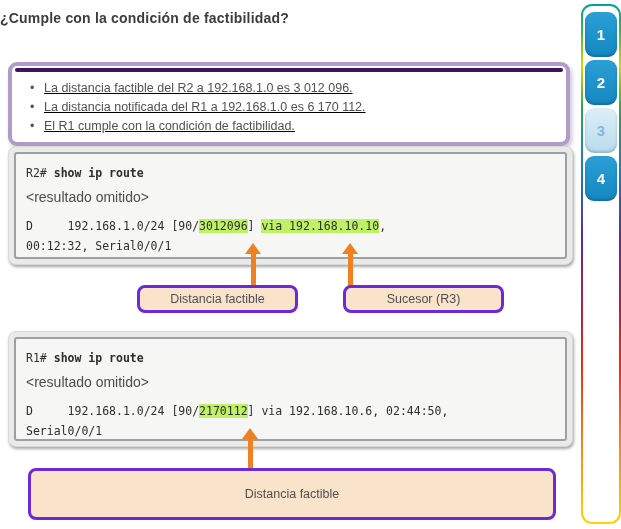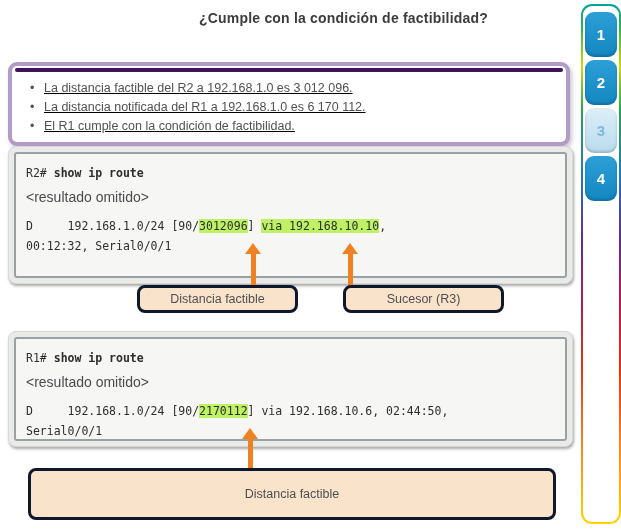--- a/index.html
+++ b/index.html
@@ -1,20 +1,20 @@
 <!DOCTYPE html>
 <html><head>
 <meta charset="utf-8">
 <style>
   * { margin:0; padding:0; box-sizing:border-box; }
   html,body { width:621px; height:529px; background:#ffffff; overflow:hidden; }
   body { font-family:"Liberation Sans", sans-serif; position:relative; }
 
   .page-title{
-    position:absolute; left:0; top:10px; width:488px; text-align:right;
+    position:absolute; left:0; top:10px; width:488px; text-align:left;
     font-size:14px; font-weight:bold; color:#3c3c3e; letter-spacing:.2px;
   }
 
   
   .summary{
     position:absolute; left:8px; top:62px; width:562px; height:84px;
     background:#ffffff; border:4px solid #b29bc7; border-radius:9px;
     box-shadow:2px 3px 4px rgba(110,95,135,.35);
   }
   .summary .topbar{ height:4px; background:#3f145c; border-radius:2px; margin:2px 3px 0 3px; }
@@ -38,21 +38,21 @@
   .routeline{ margin-top:9px; }
   .hl{ background:#bef264; }
 
   
   .arrow{ position:absolute; width:16px; }
   .arrow .head{ width:0; height:0; border-left:8px solid transparent; border-right:8px solid transparent; border-bottom:11px solid #ef8122; margin:0 auto; }
   .arrow .stem{ width:5px; background:#ef8122; margin:0 auto; }
 
   
   .callout{
-    position:absolute; background:#fae3cb; border:3px solid #0f172a; border-radius:8px;
+    position:absolute; background:#fae3cb; border:3px solid #6d28d9; border-radius:8px;
     display:flex; align-items:center; justify-content:center; text-align:center;
     font-size:12.5px; color:#4f4f51;
   }
   .callout.small{ top:285px; width:161px; height:28px; }
   .callout.big{ left:28px; top:468px; width:528px; height:52px; flex-direction:column; line-height:19px; }
 
   
   .navstrip{
     position:absolute; left:581px; top:4px; width:40px; height:520px; border-radius:11px;
     background:linear-gradient(to bottom,
@@ -82,21 +82,21 @@
 
 <div class="summary">
   <div class="topbar"></div>
   <ul>
     <li>La distancia factible del R2 a 192.168.1.0 es 3 012 096.</li>
     <li>La distancia notificada del R1 a 192.168.1.0 es 6 170 112.</li>
     <li>El R1 cumple con la condición de factibilidad.</li>
   </ul>
 </div>
 
-<div class="term" style="top:146px; height:138px;">
+<div class="term" style="top:146px; height:119px;">
   <div class="term-inner">
     <div class="mono"><span>R2# </span><span class="cmd">show ip route</span></div>
     <div class="omitted">&lt;resultado omitido&gt;</div>
     <div class="mono routeline"><span>D     192.168.1.0/24 [90/</span><span class="hl">3012096</span><span>] </span><span class="hl">via 192.168.10.10</span><span>,</span></div>
     <div class="mono">00:12:32, Serial0/0/1</div>
   </div>
 </div>
 
 <div class="arrow" style="left:245px; top:243px;">
   <div class="head"></div>

